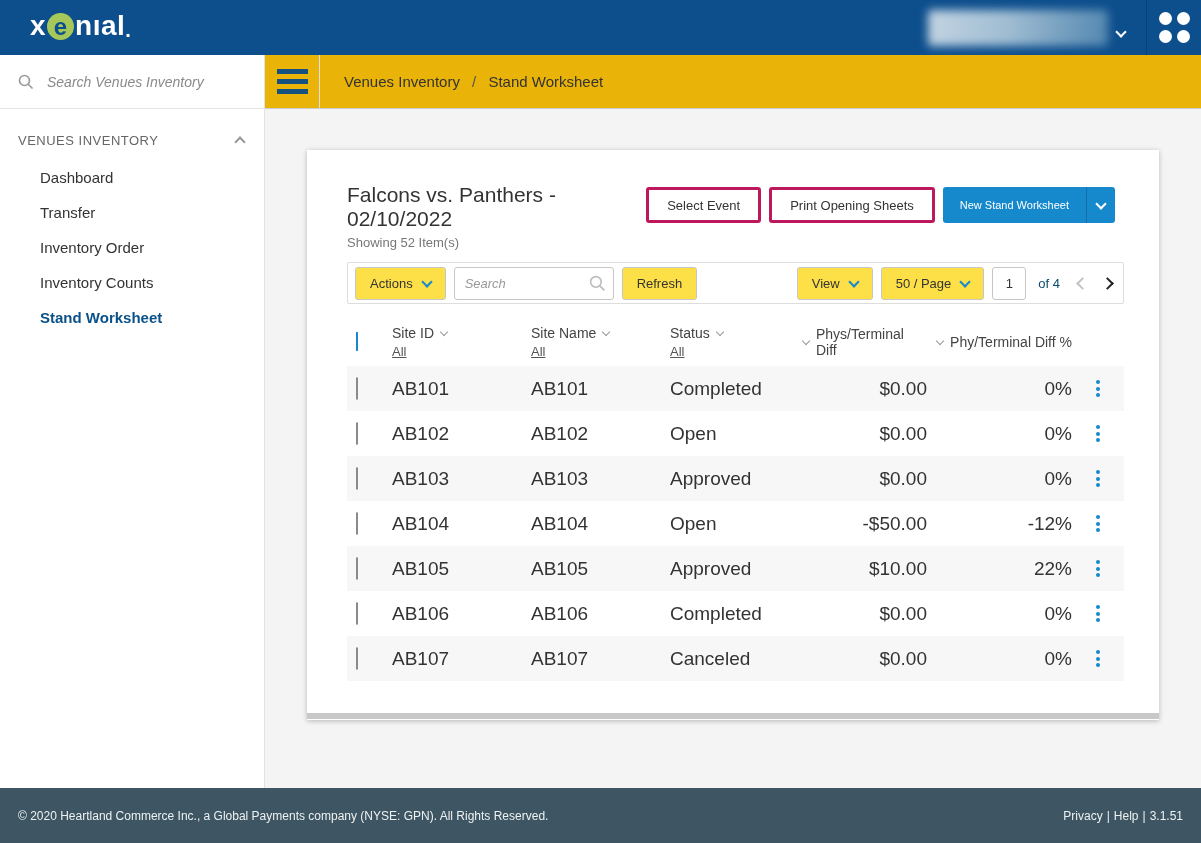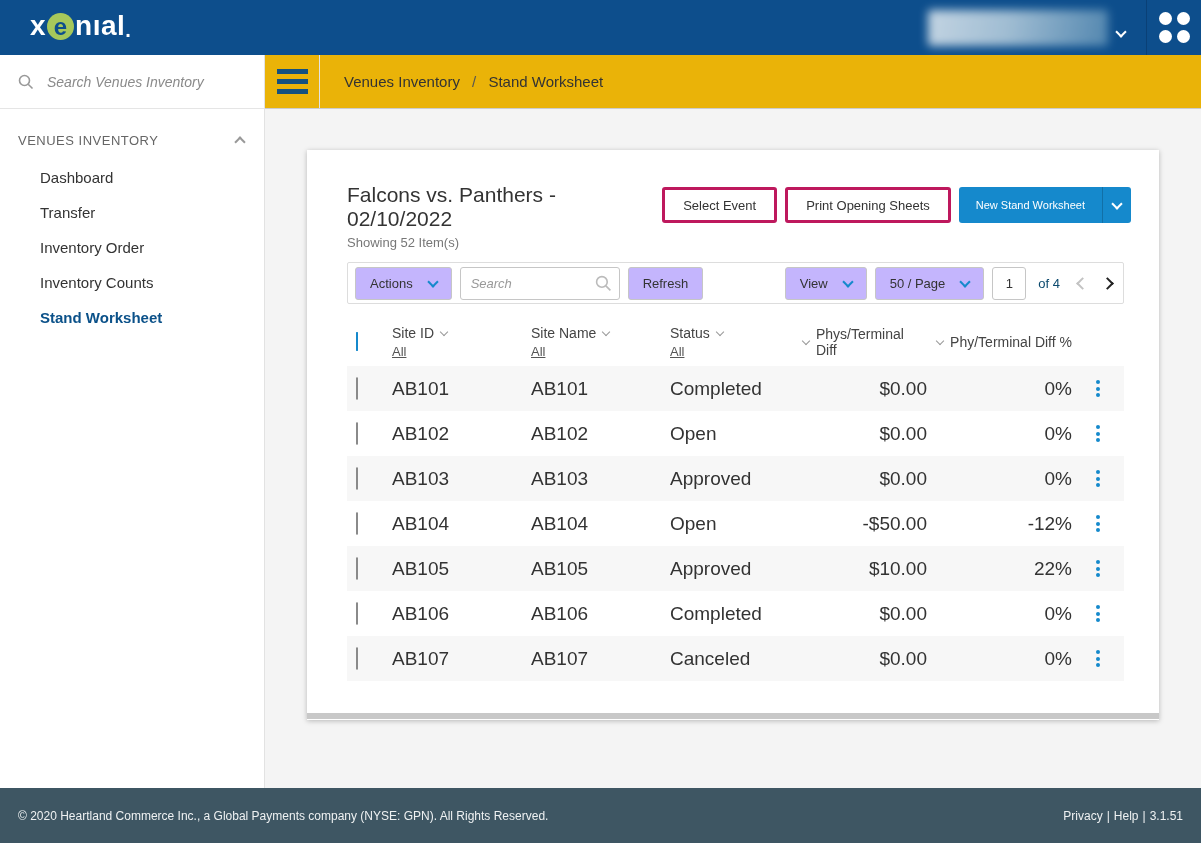--- a/index.html
+++ b/index.html
@@ -44,33 +44,33 @@
   .hamburger-box { width:55px; height:100%; border-right:1px solid #e2e2e2; display:flex; align-items:center; justify-content:center; }
   .hamburger { display:flex; flex-direction:column; gap:5px; }
   .hamburger i { width:31px; height:5px; background:#14517e; }
   .breadcrumb { margin-left:24px; font-size:15px; color:#333; }
   .breadcrumb .sep { color:#555; margin:0 8px; }
 
   
   .main { position:absolute; left:265px; top:109px; right:0; bottom:55px; background:#f4f4f4; }
   .card { position:absolute; left:42px; top:41px; width:852px; height:570px; background:#fff; box-shadow:0 1px 5px rgba(0,0,0,.25); }
 
-  .card-head { position:absolute; left:40px; right:28px; top:33px; display:flex; align-items:flex-start; }
+  .card-head { position:absolute; left:40px; right:44px; top:33px; display:flex; align-items:flex-start; }
   .title-block { flex:1; }
   .page-title { font-size:21px; color:#333; font-weight:400; }
   .page-subtitle { font-size:13px; color:#777; margin-top:4px; }
   .head-buttons { display:flex; gap:8px; align-items:center; margin-top:4px; }
   .btn { height:36px; padding:0 18px; background:#fff; border:3px solid #be185d; border-radius:3px; font-family:inherit; font-size:13px; color:#333; cursor:pointer; }
   .btn-primary { display:flex; align-items:stretch; background:#1589cc; border:none; border-radius:3px; overflow:hidden; height:36px; cursor:pointer; }
   .btn-primary .lbl { display:flex; align-items:center; padding:0 17px; color:#fff; font-size:11px; }
   .btn-primary .split { display:flex; align-items:center; justify-content:center; width:29px; border-left:1px solid rgba(0,0,0,.18); color:#fff; }
 
   
   .toolbar { position:absolute; left:40px; right:35px; top:112px; height:42px; border:1px solid #ddd; border-radius:2px; display:flex; align-items:center; padding:0 7px; gap:8px; }
-  .tb-btn { height:33px; padding:0 14px; background:#c4b5fd; border:1px solid #c6c6c6; border-radius:3px; font-family:inherit; font-size:13px; color:#333; display:flex; align-items:center; gap:16px; cursor:pointer; }
+  .tb-btn { height:33px; padding:0 14px; background:#fde047; border:1px solid #c6c6c6; border-radius:3px; font-family:inherit; font-size:13px; color:#333; display:flex; align-items:center; gap:10px; cursor:pointer; }
   .tb-search { position:relative; }
   .tb-search input { width:160px; height:33px; border:1px solid #c6c6c6; border-radius:3px; padding:0 30px 0 10px; font-family:inherit; font-size:13px; font-style:italic; color:#555; outline:none; }
   .tb-search input::placeholder { color:#999; font-style:italic; }
   .tb-search .mag { position:absolute; right:8px; top:8px; }
   .spacer { flex:1; }
   .page-input { width:34px; height:33px; border:1px solid #c6c6c6; border-radius:3px; text-align:center; font-family:inherit; font-size:13px; color:#333; outline:none; }
   .page-of { font-size:13px; color:#0c4a6e; margin:0 6px 0 4px; }
   .pg-chev { background:none; border:none; padding:4px; cursor:pointer; display:flex; align-items:center; }
   .pg-chev .chev { width:9px; height:9px; border-width:2px; }
   .pg-prev { color:#c3c3c3; } .pg-next { color:#222; }

